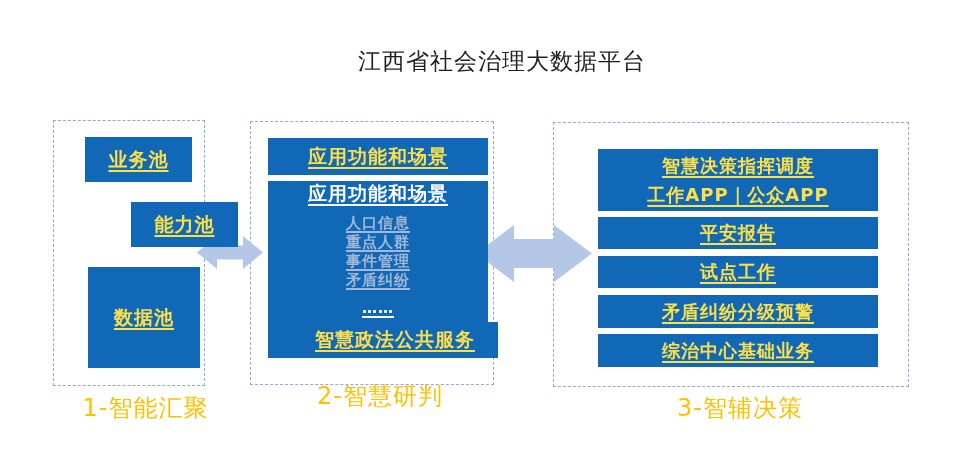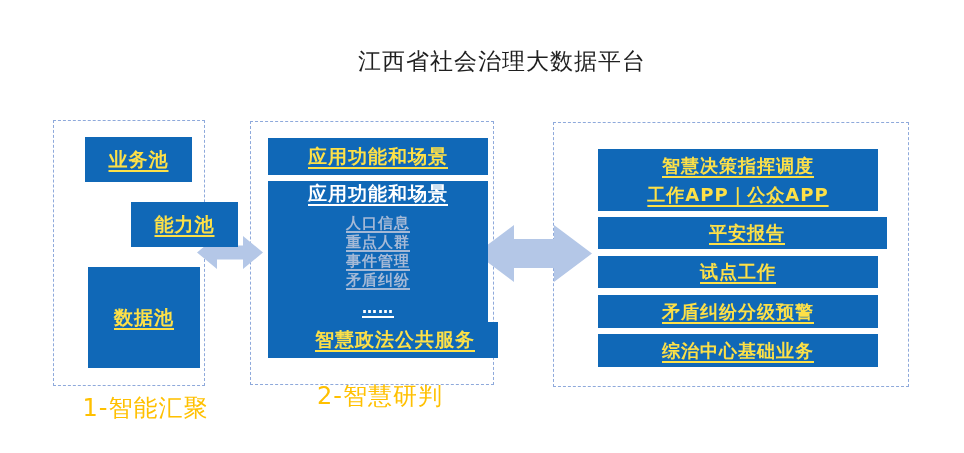--- a/index.html
+++ b/index.html
@@ -88,29 +88,30 @@
     <polygon points="0,28.5 38,0 38,14 78,14 78,0 116,28.5 78,57 78,43 38,43 38,57" fill="#b4c7e7"></polygon>
   </svg>
 
   <div class="dashed" style="left:553px;top:122px;width:354px;height:263px;"></div>
   <div class="bluebox fs18" style="left:598px;top:138px;width:280px;height:34px;margin-top:11px;">
     <span class="u">智慧决策指挥调度</span>
   </div>
   <div class="bluebox fs18" style="left:598px;top:178px;width:280px;height:33px;">
     <span class="u">工作APP｜公众APP</span>
   </div>
-  <div class="bluebox fs18" style="left:598px;top:217px;width:280px;height:32px;padding-left:9px;">
+  <div class="bluebox fs18" style="left:598px;top:217px;width:280px;height:32px;">
     <span class="u">平安报告</span>
   </div>
   <div class="bluebox fs18" style="left:598px;top:256px;width:280px;height:32px;">
     <span class="u">试点工作</span>
   </div>
   <div class="bluebox fs18" style="left:598px;top:295px;width:280px;height:33px;">
     <span class="u">矛盾纠纷分级预警</span>
   </div>
   <div class="bluebox fs18" style="left:598px;top:334px;width:280px;height:33px;">
     <span class="u">综治中心基础业务</span>
   </div>
 
   <div class="stage-label" style="left:53px;top:392px;width:185px;">1-智能汇聚</div>
   <div class="stage-label" style="left:250px;top:380px;width:260px;">2-智慧研判</div>
+  <div class="stage-label" style="left:553px;top:392px;width:374px;">3-智辅决策</div>
 
 </div>
 
 </body></html>

